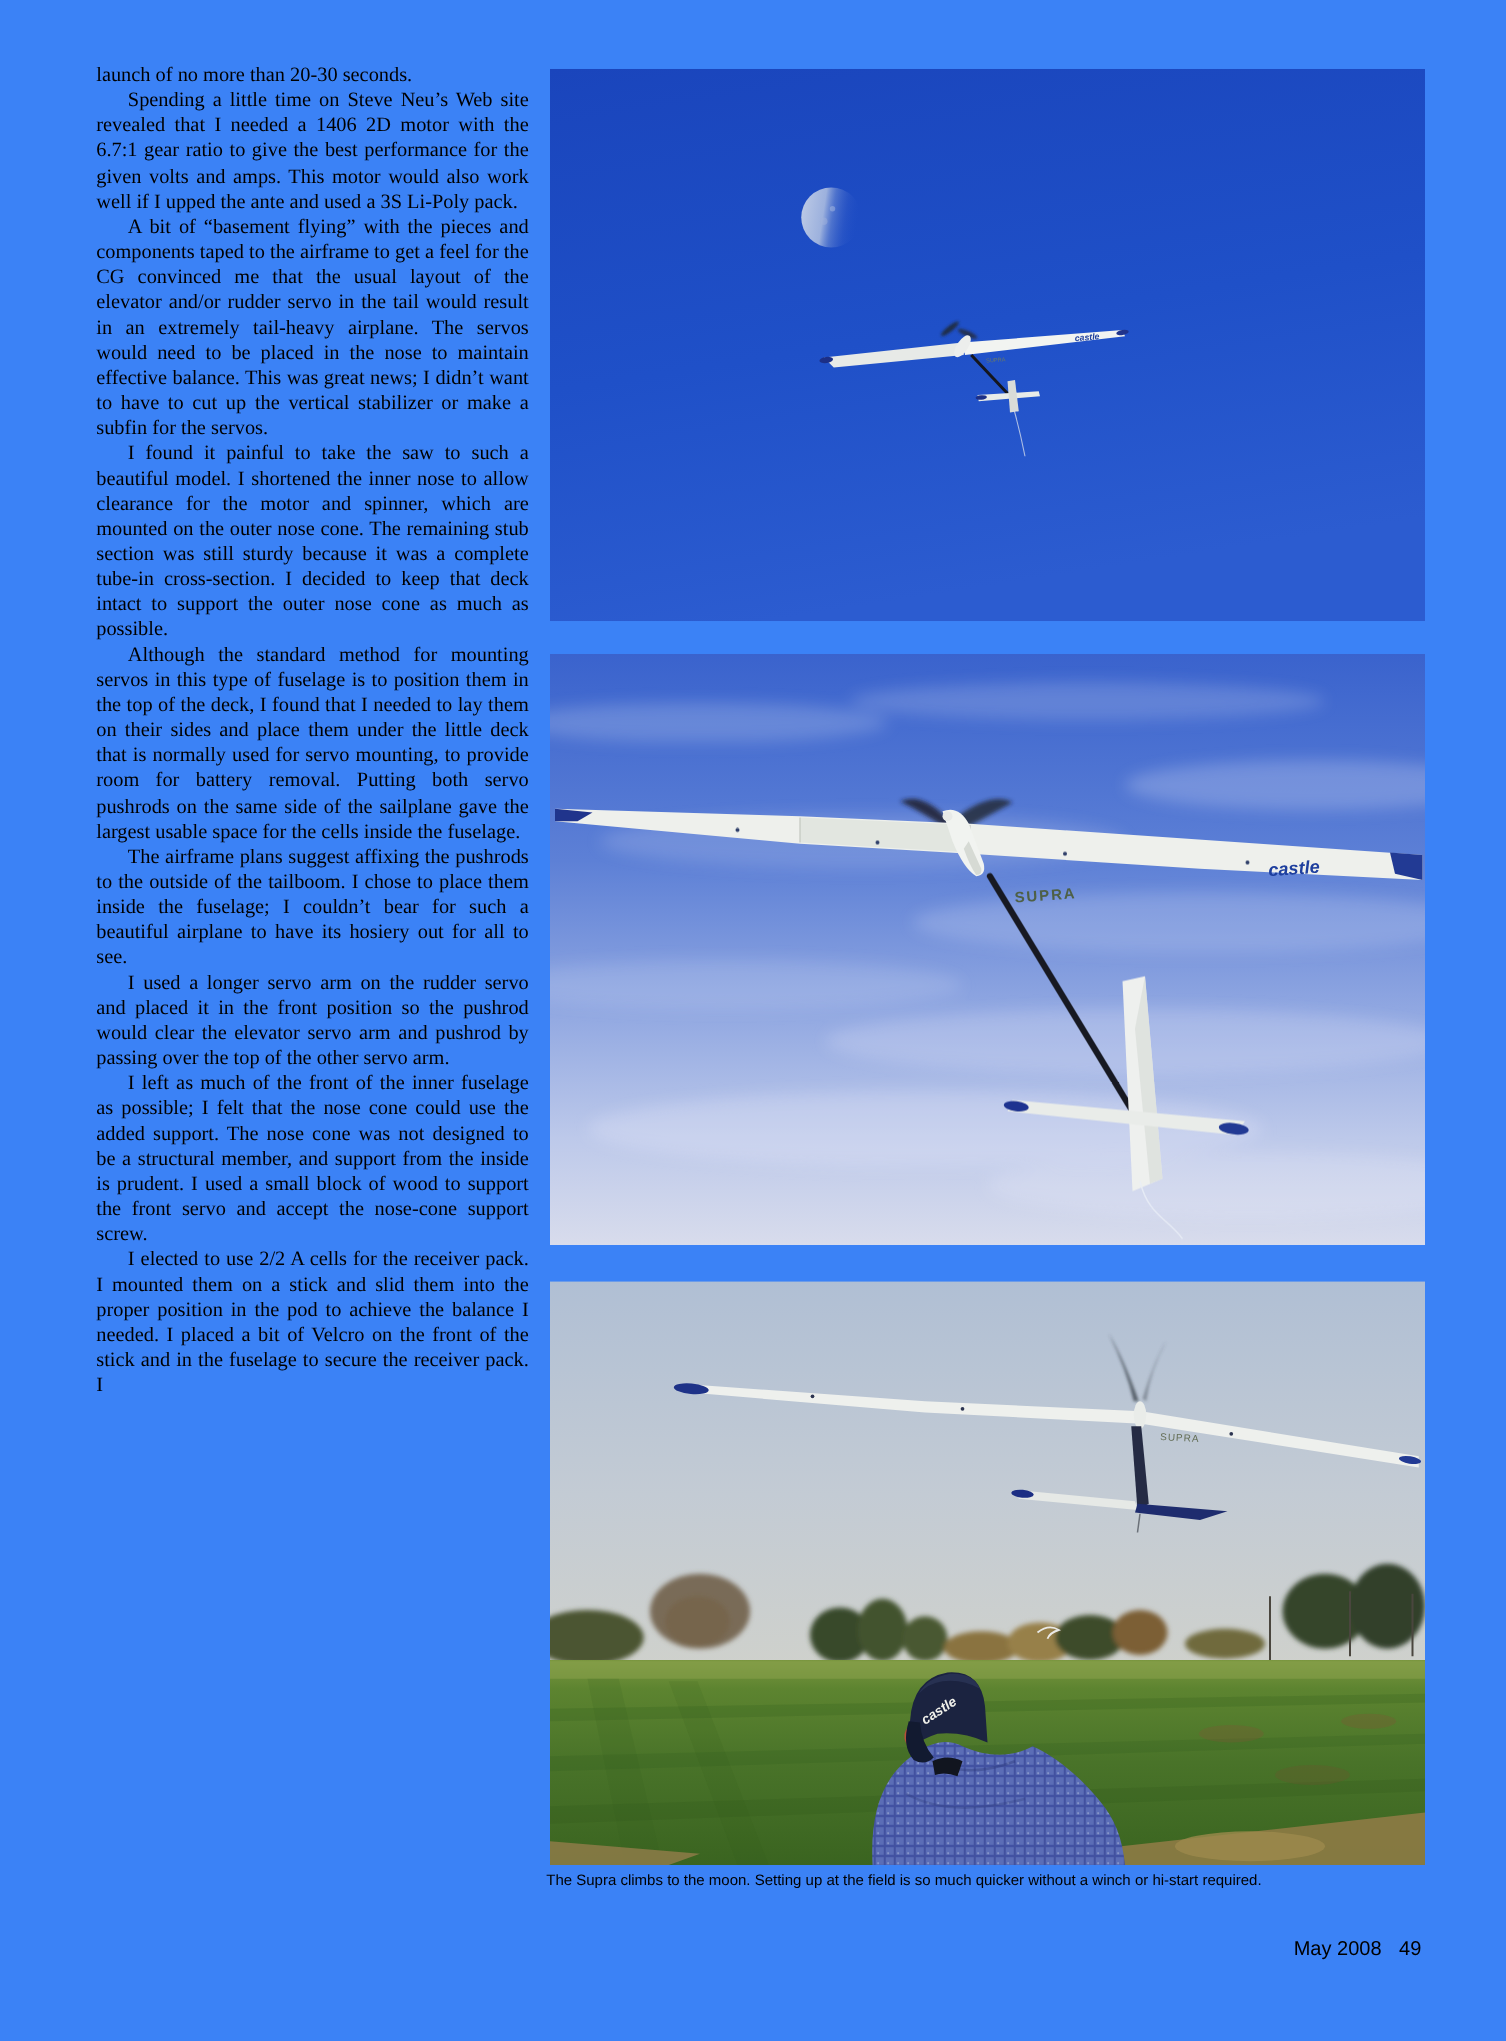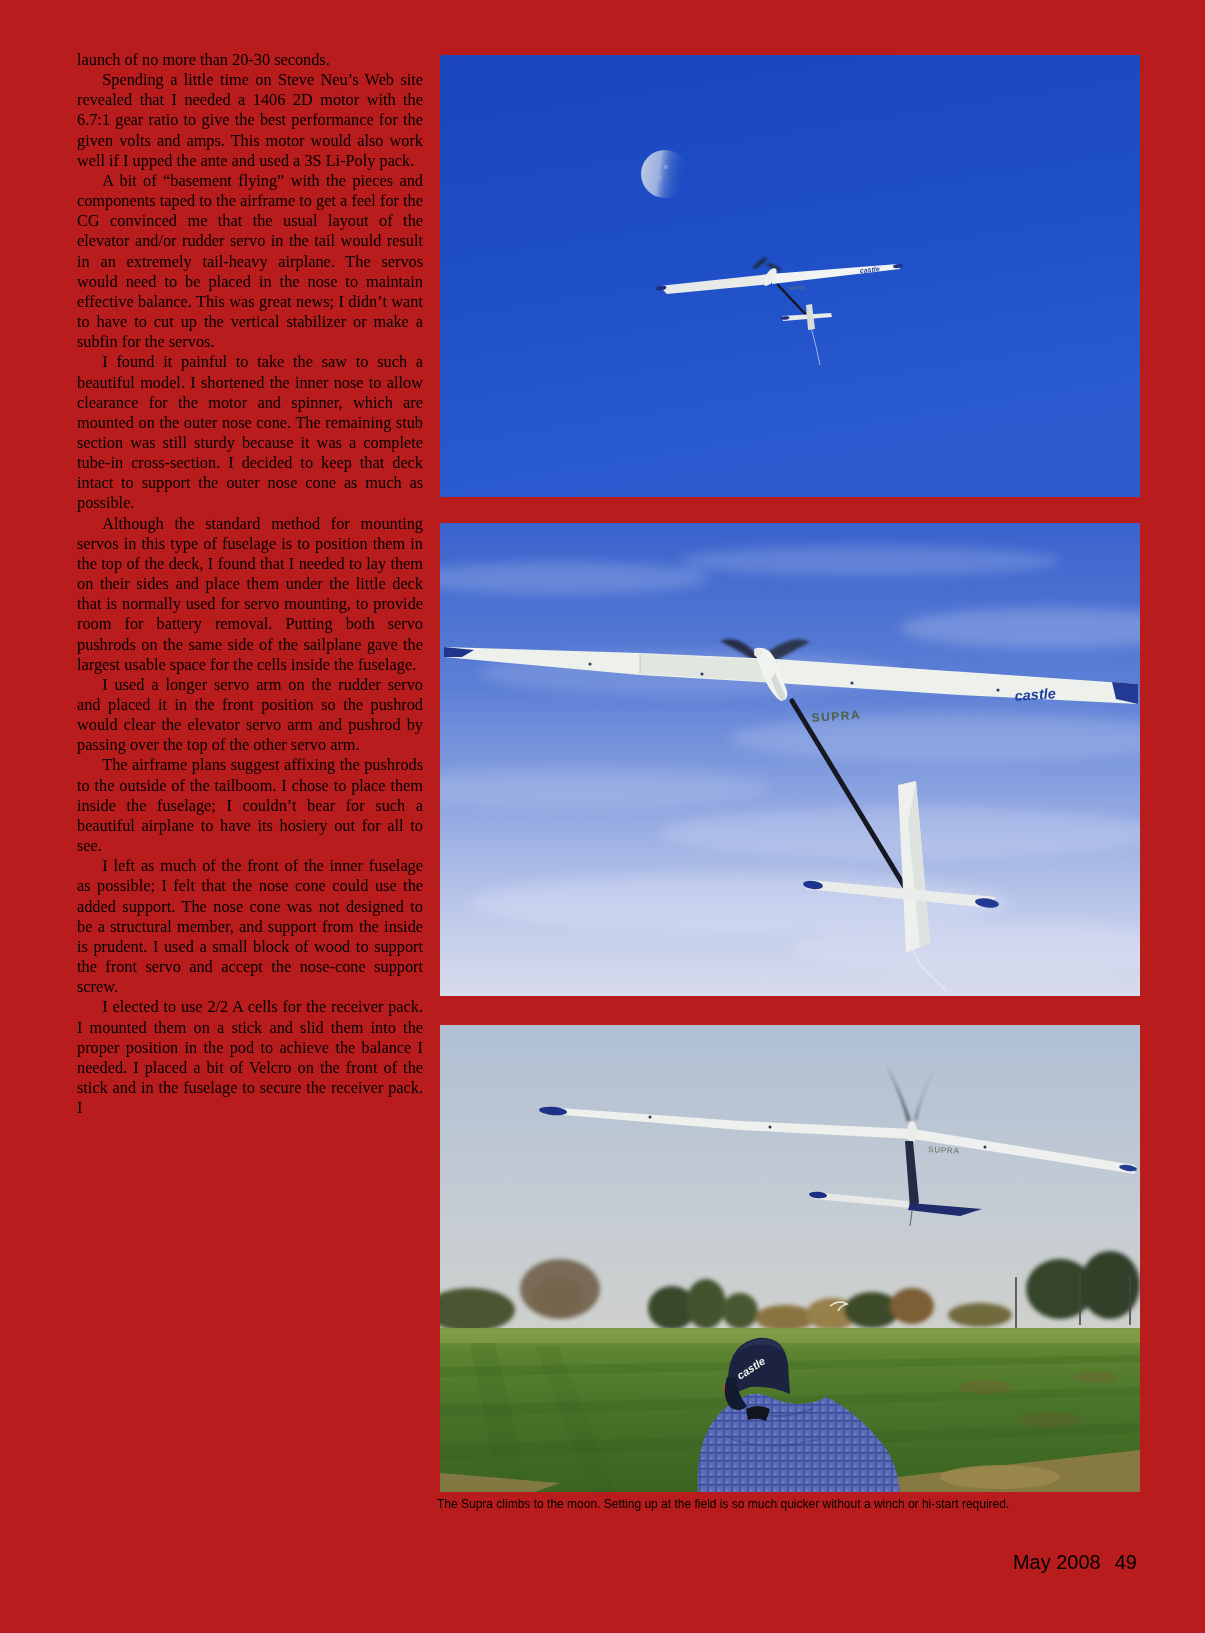--- a/index.html
+++ b/index.html
@@ -1,45 +1,45 @@
 <!DOCTYPE html>
 <html><head>
 <meta charset="utf-8">
 <style>
   html,body{margin:0;padding:0;background:#e8e8e8;}
-  .page{position:relative;width:1205px;height:1633px;background:#b91c1c;overflow:hidden;
+  .page{position:relative;width:1205px;height:1633px;background:#3b82f6;overflow:hidden;
         font-family:"Liberation Serif", serif;}
   .article{position:absolute;left:77px;top:50px;width:346px;color:#000;
            font-size:16.3px;line-height:20.15px;text-align:justify;}
   .article p{margin:0;text-indent:1.55em;}
   .article p.first{text-indent:0;}
   .photo{position:absolute;left:440px;width:700px;overflow:hidden;}
   .photo svg{display:block;}
   #photo1{top:55px;height:442px;}
   #photo2{top:523px;height:473px;}
   #photo3{top:1025px;height:467px;}
   .caption{position:absolute;left:437px;top:1494px;width:704px;
            font-family:"Liberation Sans", sans-serif;font-size:12px;line-height:21px;color:#000;}
   .folio{position:absolute;left:437px;top:1551px;width:700px;text-align:right;
-         font-family:"Liberation Sans", sans-serif;font-size:20px;color:#000;}
+         font-family:"Liberation Sans", sans-serif;font-size:16px;color:#000;}
   .folio .pagenum{margin-left:14px;}
 </style>
 </head>
 <body>
 
 <div class="page">
 
   <div class="article">
     <p class="first">launch of no more than 20-30 seconds.</p>
     <p>Spending a little time on Steve Neu’s Web site revealed that I needed a 1406 2D motor with the 6.7:1 gear ratio to give the best performance for the given volts and amps. This motor would also work well if I upped the ante and used a 3S Li-Poly pack.</p>
     <p>A bit of “basement flying” with the pieces and components taped to the airframe to get a feel for the CG convinced me that the usual layout of the elevator and/or rudder servo in the tail would result in an extremely tail-heavy airplane. The servos would need to be placed in the nose to maintain effective balance. This was great news; I didn’t want to have to cut up the vertical stabilizer or make a subfin for the servos.</p>
     <p>I found it painful to take the saw to such a beautiful model. I shortened the inner nose to allow clearance for the motor and spinner, which are mounted on the outer nose cone. The remaining stub section was still sturdy because it was a complete tube-in cross-section. I decided to keep that deck intact to support the outer nose cone as much as possible.</p>
     <p>Although the standard method for mounting servos in this type of fuselage is to position them in the top of the deck, I found that I needed to lay them on their sides and place them under the little deck that is normally used for servo mounting, to provide room for battery removal. Putting both servo pushrods on the same side of the sailplane gave the largest usable space for the cells inside the fuselage.</p>
+    <p>The airframe plans suggest affixing the pushrods to the outside of the tailboom. I chose to place them inside the fuselage; I couldn’t bear for such a beautiful airplane to have its hosiery out for all to see.</p>
     <p>I used a longer servo arm on the rudder servo and placed it in the front position so the pushrod would clear the elevator servo arm and pushrod by passing over the top of the other servo arm.</p>
-    <p>The airframe plans suggest affixing the pushrods to the outside of the tailboom. I chose to place them inside the fuselage; I couldn’t bear for such a beautiful airplane to have its hosiery out for all to see.</p>
     <p>I left as much of the front of the inner fuselage as possible; I felt that the nose cone could use the added support. The nose cone was not designed to be a structural member, and support from the inside is prudent. I used a small block of wood to support the front servo and accept the nose-cone support screw.</p>
     <p>I elected to use 2/2 A cells for the receiver pack. I mounted them on a stick and slid them into the proper position in the pod to achieve the balance I needed. I placed a bit of Velcro on the front of the stick and in the fuselage to secure the receiver pack. I</p>
   </div>
 
   <div class="photo" id="photo1">
     <svg width="700" height="442" viewBox="0 0 700 442" xmlns="http://www.w3.org/2000/svg">
       <defs>
         <linearGradient id="sky1" x1="0" y1="0" x2="0.25" y2="1">
           <stop offset="0" stop-color="#1a45bc"></stop>
           <stop offset="0.55" stop-color="#1f50c8"></stop>

